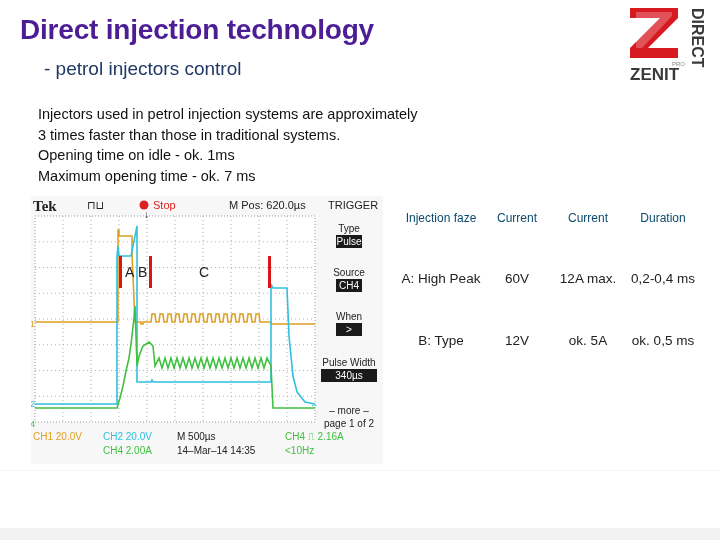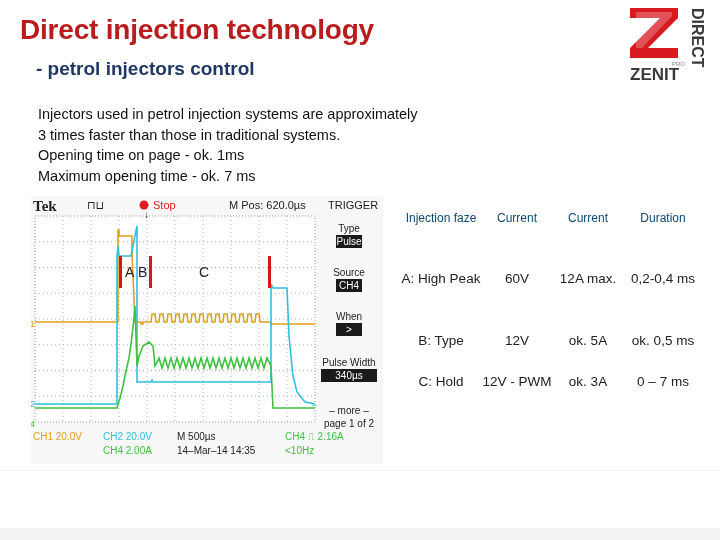--- a/index.html
+++ b/index.html
@@ -1,18 +1,18 @@
 <!DOCTYPE html>
 <html><head>
 <meta charset="utf-8">
 <style>
   html, body { margin:0; padding:0; }
   body { width:720px; height:540px; position:relative; overflow:hidden; background:#ffffff; font-family:"Liberation Sans", sans-serif; }
-  .title { position:absolute; left:20px; top:14px; font-size:28px; font-weight:bold; color:#b91c1c; letter-spacing:-0.2px; }
-  .subtitle { position:absolute; left:36px; top:58px; font-size:19px; font-weight:bold; color:#1f3864; }
+  .title { position:absolute; left:20px; top:14px; font-size:28px; font-weight:bold; color:#4c1d95; letter-spacing:-0.2px; }
+  .subtitle { position:absolute; left:44px; top:58px; font-size:19px; font-weight:normal; color:#1f3864; }
   .logo { position:absolute; left:626px; top:4px; width:90px; height:82px; }
   .bullets { position:absolute; left:38px; top:104px; font-size:14.5px; line-height:20.5px; color:#111; }
   .bullets div { white-space:nowrap; }
 
   .scope { position:absolute; left:31px; top:196px; width:352px; height:268px; background:#a21caf; }
   .scope svg { position:absolute; left:0; top:0; }
   .st { font-family:"Liberation Sans", sans-serif; }
 
   table.inj { position:absolute; left:400px; top:192px; border-collapse:collapse; font-size:13.5px; color:#222; }
   table.inj td { padding:0; text-align:center; vertical-align:middle; }
@@ -39,21 +39,21 @@
     </g>
     <text x="66" y="4" font-size="16" font-weight="bold" fill="#3a3a3a" transform="rotate(90 66 4)" class="st">DIRECT</text>
     <text x="4" y="76" font-size="17" font-weight="bold" fill="#3a3a3a" class="st">ZENIT</text>
     <text x="46" y="62" font-size="6" fill="#888" class="st">PRO</text>
   </svg>
 </div>
 
 <div class="bullets">
   <div>Injectors used in petrol injection systems are approximately</div>
   <div>3 times faster than those in traditional systems.</div>
-  <div>Opening  time on page - ok.  1ms</div>
+  <div>Opening  time on idle - ok.  1ms</div>
   <div>Maximum opening time - ok. 7 ms</div>
 </div>
 
 <div class="scope">
   <svg width="352" height="268" viewBox="0 0 352 268">
 
     <rect x="0" y="0" width="352" height="268" fill="#ffffff"></rect>
     <rect x="0" y="0" width="352" height="268" fill="#f7f7f7"></rect>
 
     <rect x="4" y="20" width="280" height="206" fill="#ffffff" stroke="#9a9a9a" stroke-dasharray="1,2"></rect>
@@ -140,23 +140,17 @@
     <td>60V</td>
     <td>12A max.</td>
     <td>0,2-0,4 ms</td>
   </tr>
   <tr class="r2">
     <td>B: Type</td>
     <td>12V</td>
     <td>ok. 5A</td>
     <td>ok. 0,5 ms</td>
   </tr>
-  <tr class="r3">
-    <td>C: Hold</td>
-    <td>12V - PWM</td>
-    <td>ok. 3A</td>
-    <td>0 – 7 ms</td>
-  </tr>
 </tbody>
   </table>
 
 <div class="footer-line"></div>
 <div class="footer-bar"></div>
 
 </body></html>

